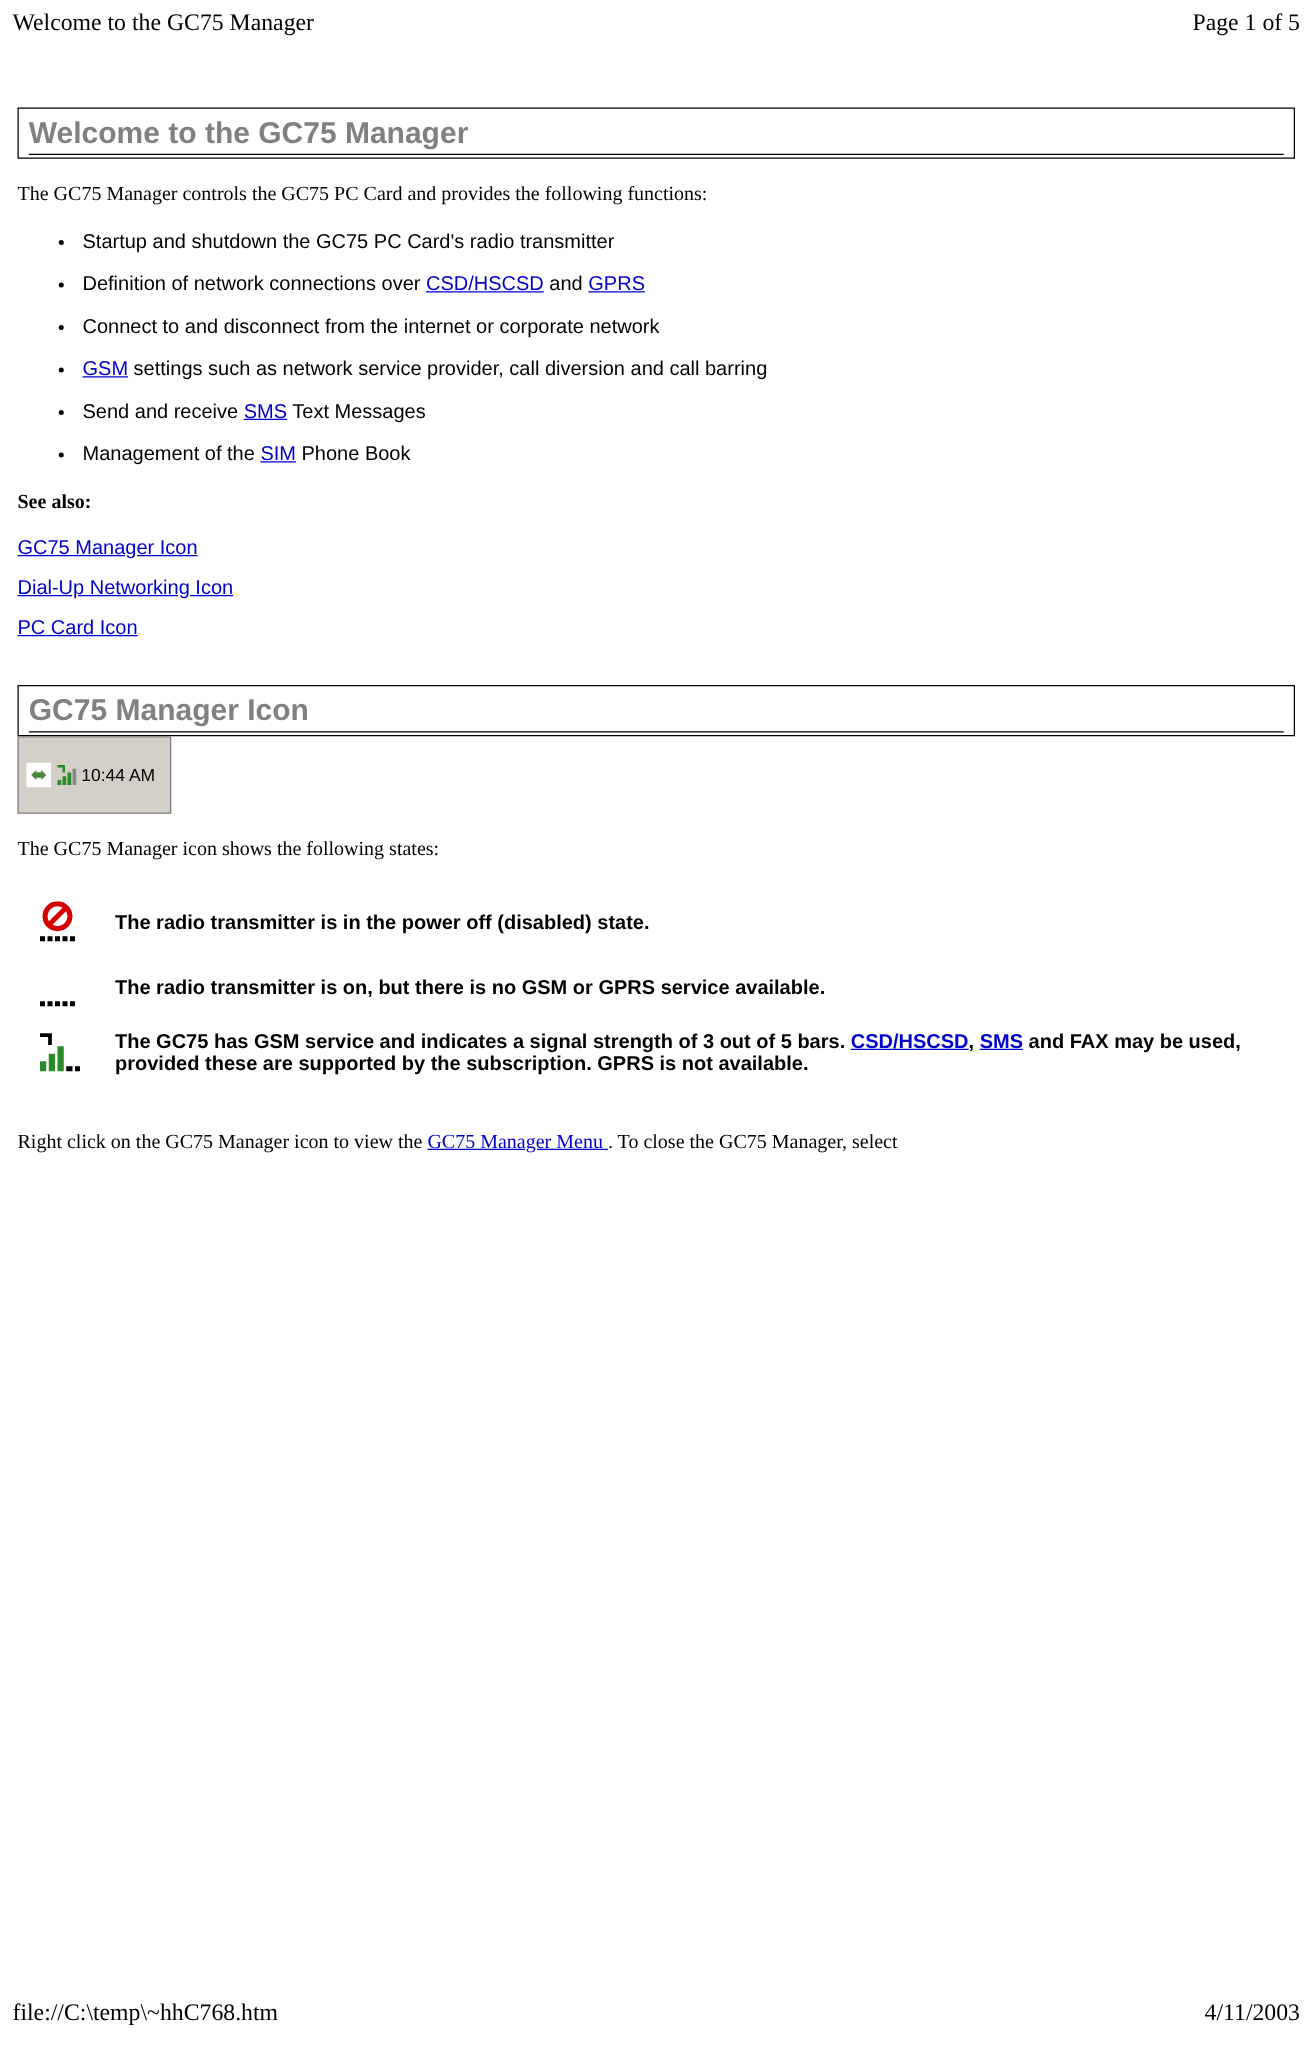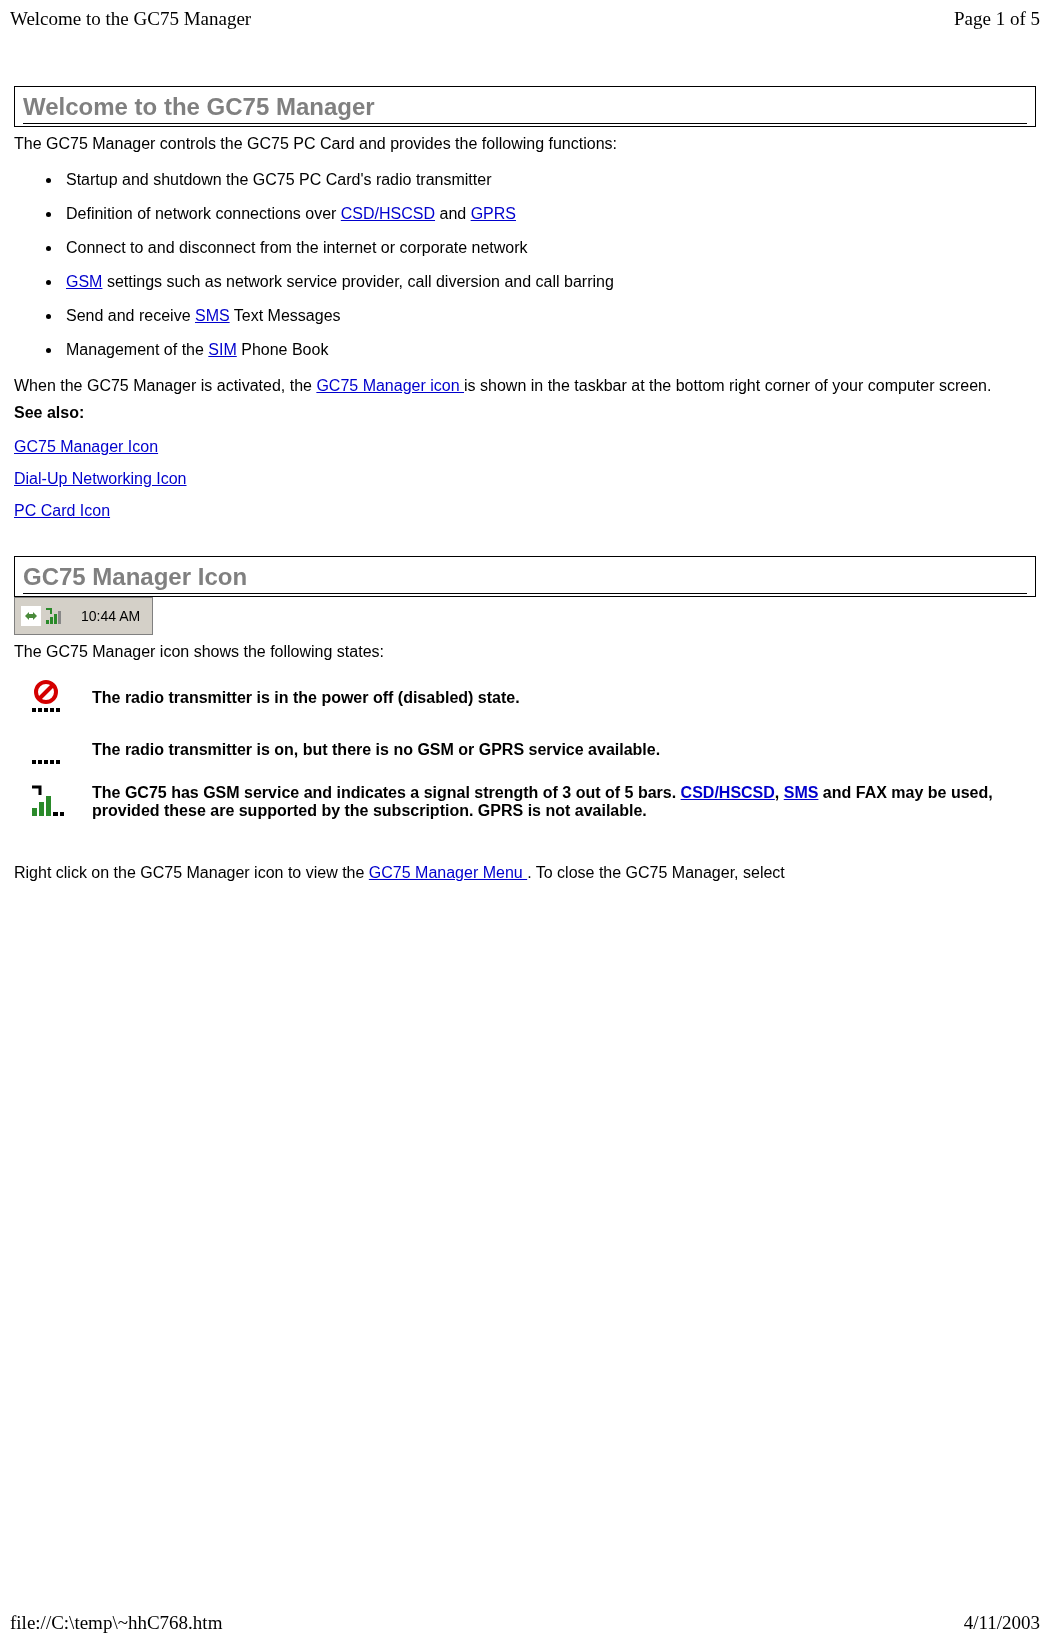--- a/index.html
+++ b/index.html
@@ -26,22 +26,23 @@
       margin-top: 46px;
     }
     .section-title {
       font-size: 24px;
       font-weight: bold;
       color: #808080;
       border-bottom: 1px solid #000;
       padding-bottom: 2px;
     }
     p {
-      margin: 6px 0;
+      margin: 18px 0;
       line-height: 1.35;
+      font-family: Liberation Serif, serif;
     }
     ul {
       margin: 0;
       padding-left: 48px;
     }
     li {
       margin: 16px 0;
       padding-left: 4px;
       list-style-type: disc;
     }
@@ -53,22 +54,21 @@
       font-weight: bold;
     }
     .link-block {
       margin: 14px 0;
     }
     .taskbar-example {
       display: inline-flex;
       align-items: center;
       border: 1px solid #808080;
       background: #d4d0c8;
-      padding: 8px 6px;
-      gap: 16px;
+      padding: 20px 6px;
     }
     .taskbar-icons {
       display: flex;
       gap: 4px;
     }
     .taskbar-time {
       font-size: 14px;
       padding-right: 6px;
     }
     svg { display: block; }
@@ -83,21 +83,21 @@
     }
     .state-table td.icon-cell {
       width: 54px;
       vertical-align: top;
       padding-left: 16px;
     }
     .page-footer {
       display: flex;
       justify-content: space-between;
       position: absolute;
-      bottom: 0;
+      bottom: 12px;
       left: 0;
       right: 0;
       padding: 6px 10px 10px 10px;
       font-family: Georgia, "Times New Roman", serif;
       font-size: 19px;
     }
     .page-container {
       position: relative;
       min-height: 1644px;
       width: 1050px;
@@ -131,23 +131,20 @@
       <a href="#">GSM</a><span> settings such as network service provider, call diversion and call barring</span>
     </li>
     <li>
       <span>Send and receive </span><a href="#">SMS</a><span> Text Messages</span>
     </li>
     <li>
       <span>Management of the </span><a href="#">SIM</a><span> Phone Book</span>
     </li>
   </ul>
 
-  <p>
-    <span>When the GC75 Manager is activated, the </span><a href="#">GC75 Manager icon </a><span>is shown in the taskbar at the bottom right corner of your computer screen.</span>
-  </p>
 
   <p class="see-also-heading">See also:</p>
 
   <div class="link-block"><a href="#">GC75 Manager Icon</a></div>
   <div class="link-block"><a href="#">Dial-Up Networking Icon</a></div>
   <div class="link-block"><a href="#">PC Card Icon</a></div>
 
   <div class="section-title-box" style="margin-top:36px;">
     <div class="section-title">GC75 Manager Icon</div>
   </div>

